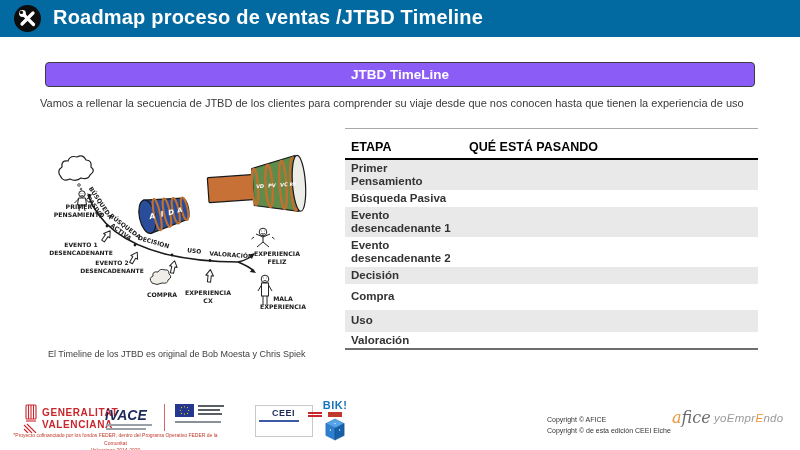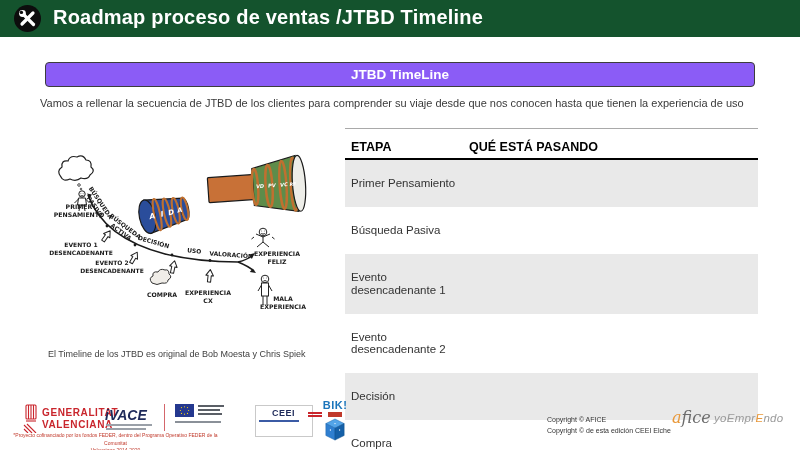--- a/index.html
+++ b/index.html
@@ -1,21 +1,21 @@
 <!DOCTYPE html>
 <html><head>
 <meta charset="utf-8">
 <style>
   html,body{margin:0;padding:0;}
   body{
     width:800px;height:450px;position:relative;overflow:hidden;
     background:#ffffff;font-family:"Liberation Sans",sans-serif;
   }
   
-  .header{position:absolute;left:0;top:0;width:800px;height:37px;background:#14532d;}
+  .header{position:absolute;left:0;top:0;width:800px;height:37px;background:#0369a1;}
   .header-icon{position:absolute;left:13px;top:4px;width:29px;height:29px;}
   .header-title{
     position:absolute;left:53px;top:6px;color:#ffffff;font-size:20px;font-weight:bold;
     letter-spacing:0.2px;white-space:nowrap;
   }
   
   .banner{
     position:absolute;left:45px;top:62px;width:708px;height:23px;background:#8b5cf6;
     border:1px solid #3d3d3d;border-radius:4px;color:#ffffff;font-size:13.5px;font-weight:bold;
     text-align:center;line-height:23px;
@@ -33,21 +33,21 @@
   .jtbd-table{
     position:absolute;left:345px;top:128px;width:413px;border-collapse:collapse;table-layout:fixed;
     border-top:1px solid #A9A9A9;
   }
   .jtbd-table col.c1{width:118px;}
   .jtbd-table th{
     text-align:left;font-size:12.5px;font-weight:bold;color:#000;
     padding:11px 6px 4px 6px;border-bottom:2.5px solid #000;
   }
   .jtbd-table td{
-    font-size:11.5px;color:#333;padding:17px 6px;line-height:1.12;vertical-align:middle;
+    font-size:11.5px;color:#333;padding:2px 6px;line-height:1.12;vertical-align:middle;font-weight:bold;
   }
   .jtbd-table tbody tr:nth-child(odd){background:#E9E9E9;}
   .jtbd-table tbody tr:last-child td{border-bottom:2px solid #6e6e6e;}
   tr.r-tall{height:30px;} tr.r-short{height:14px;} tr.r-mid{height:26px;} tr.r-uso{height:22px;}
   
   .gv-emblem{position:absolute;left:22px;top:403px;width:18px;height:30px;}
   .gv-text{position:absolute;left:42px;top:407px;color:#C9252C;font-size:10px;font-weight:bold;
     line-height:1.15;letter-spacing:0.6px;}
   .ivace{position:absolute;left:105px;top:407px;color:#1E2A5A;font-weight:bold;font-size:14px;font-style:italic;}
   .ivace-bars{position:absolute;left:106px;top:424px;width:48px;}

